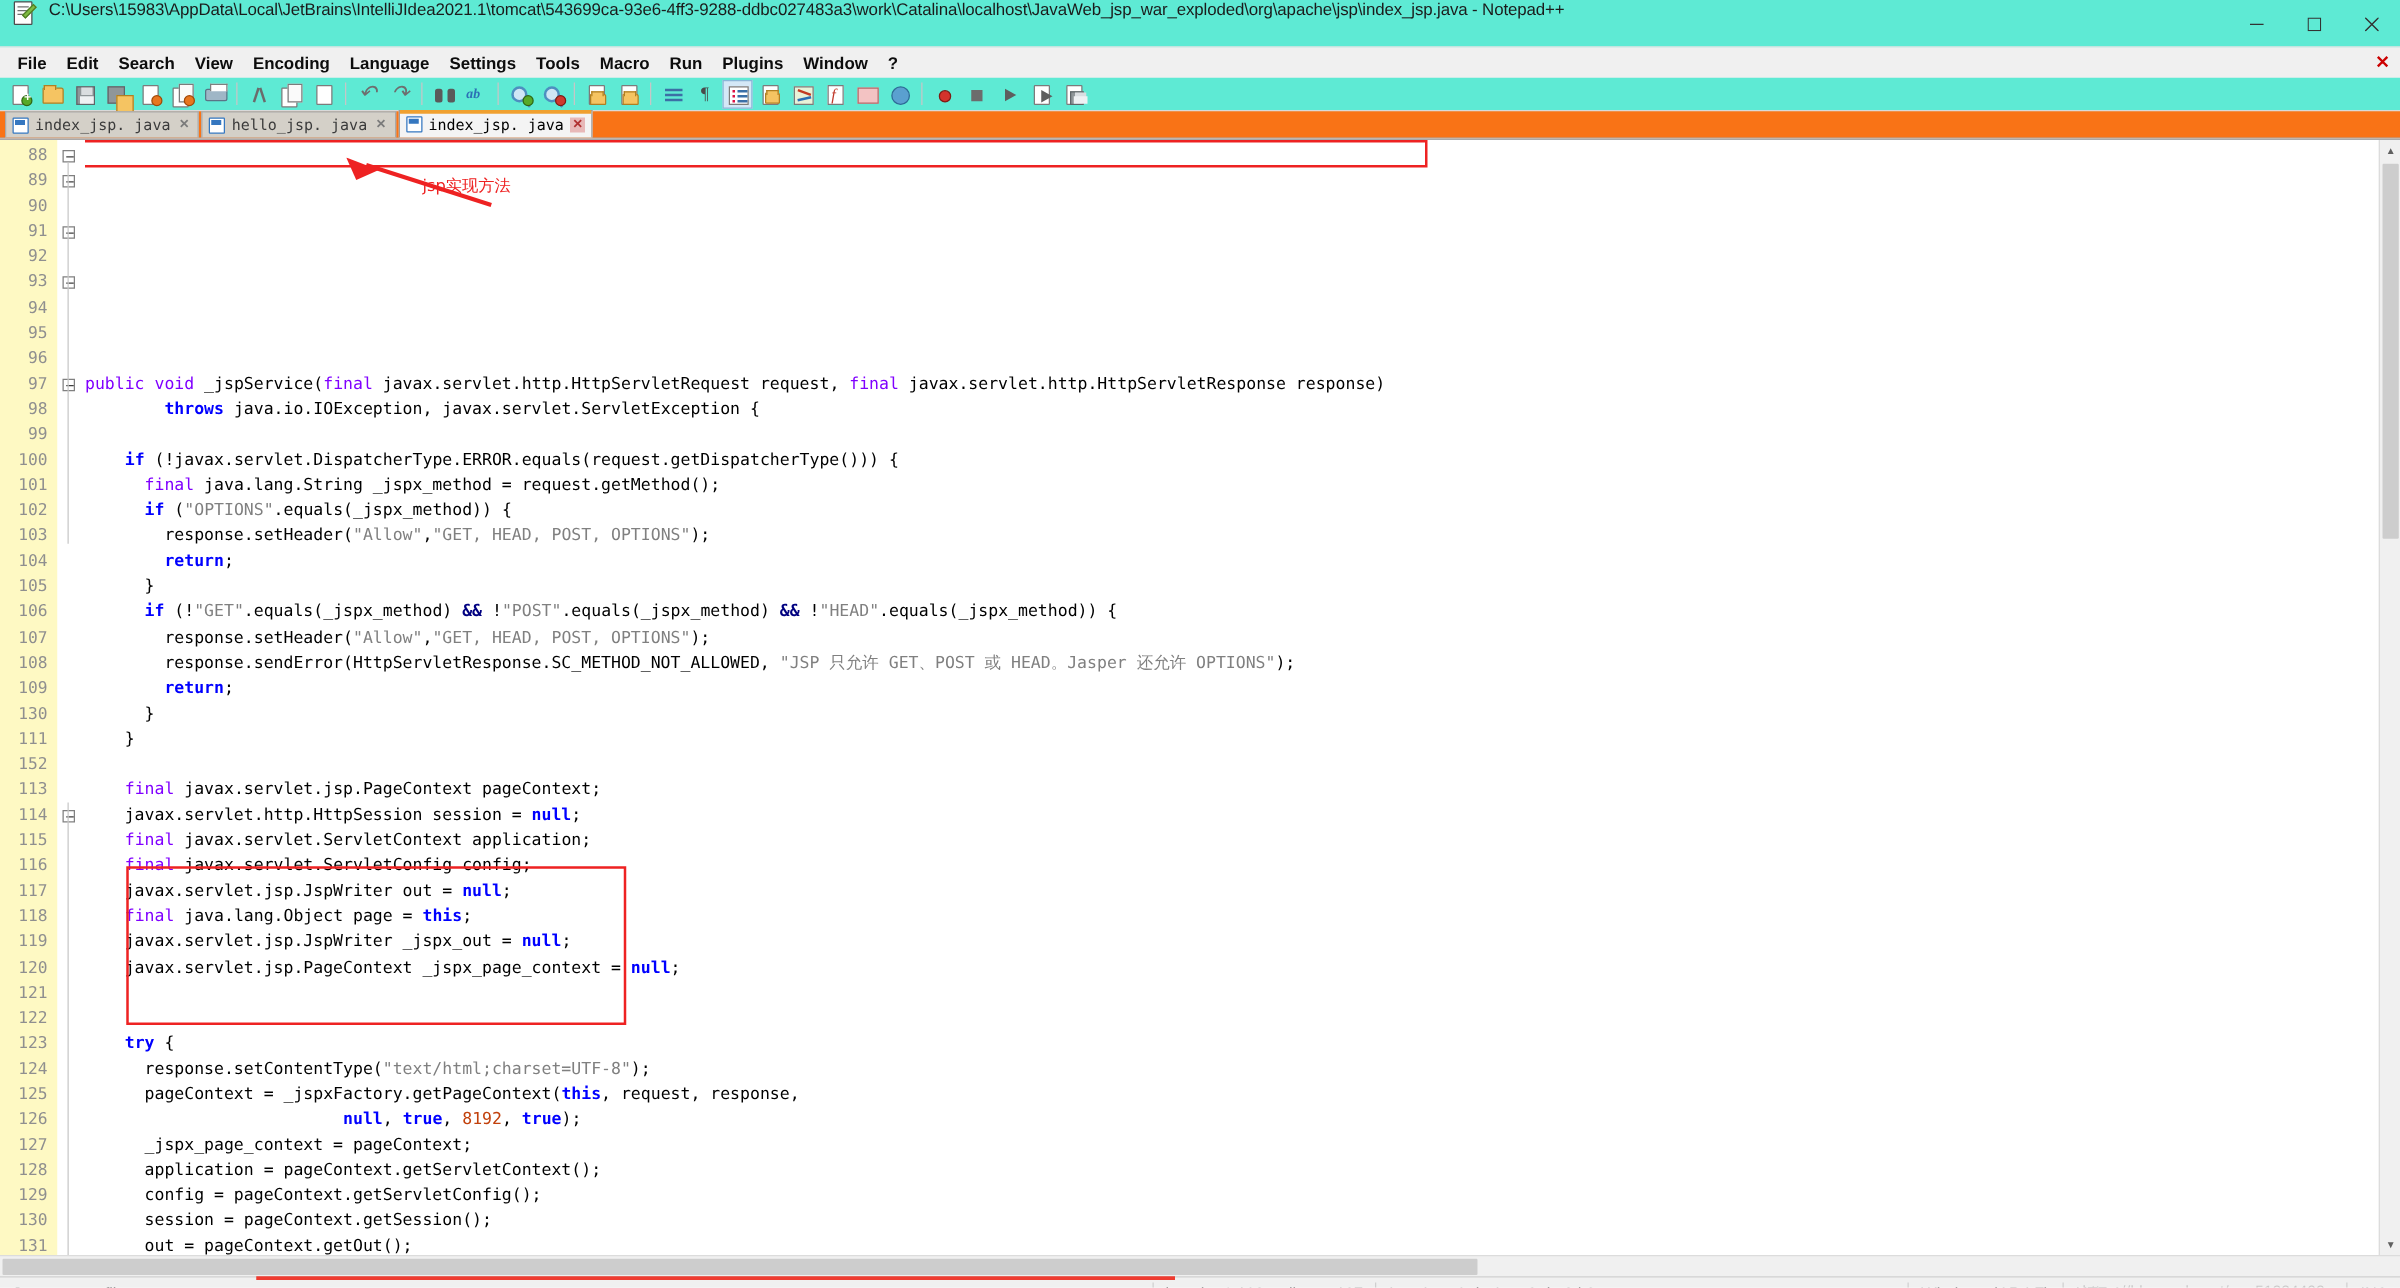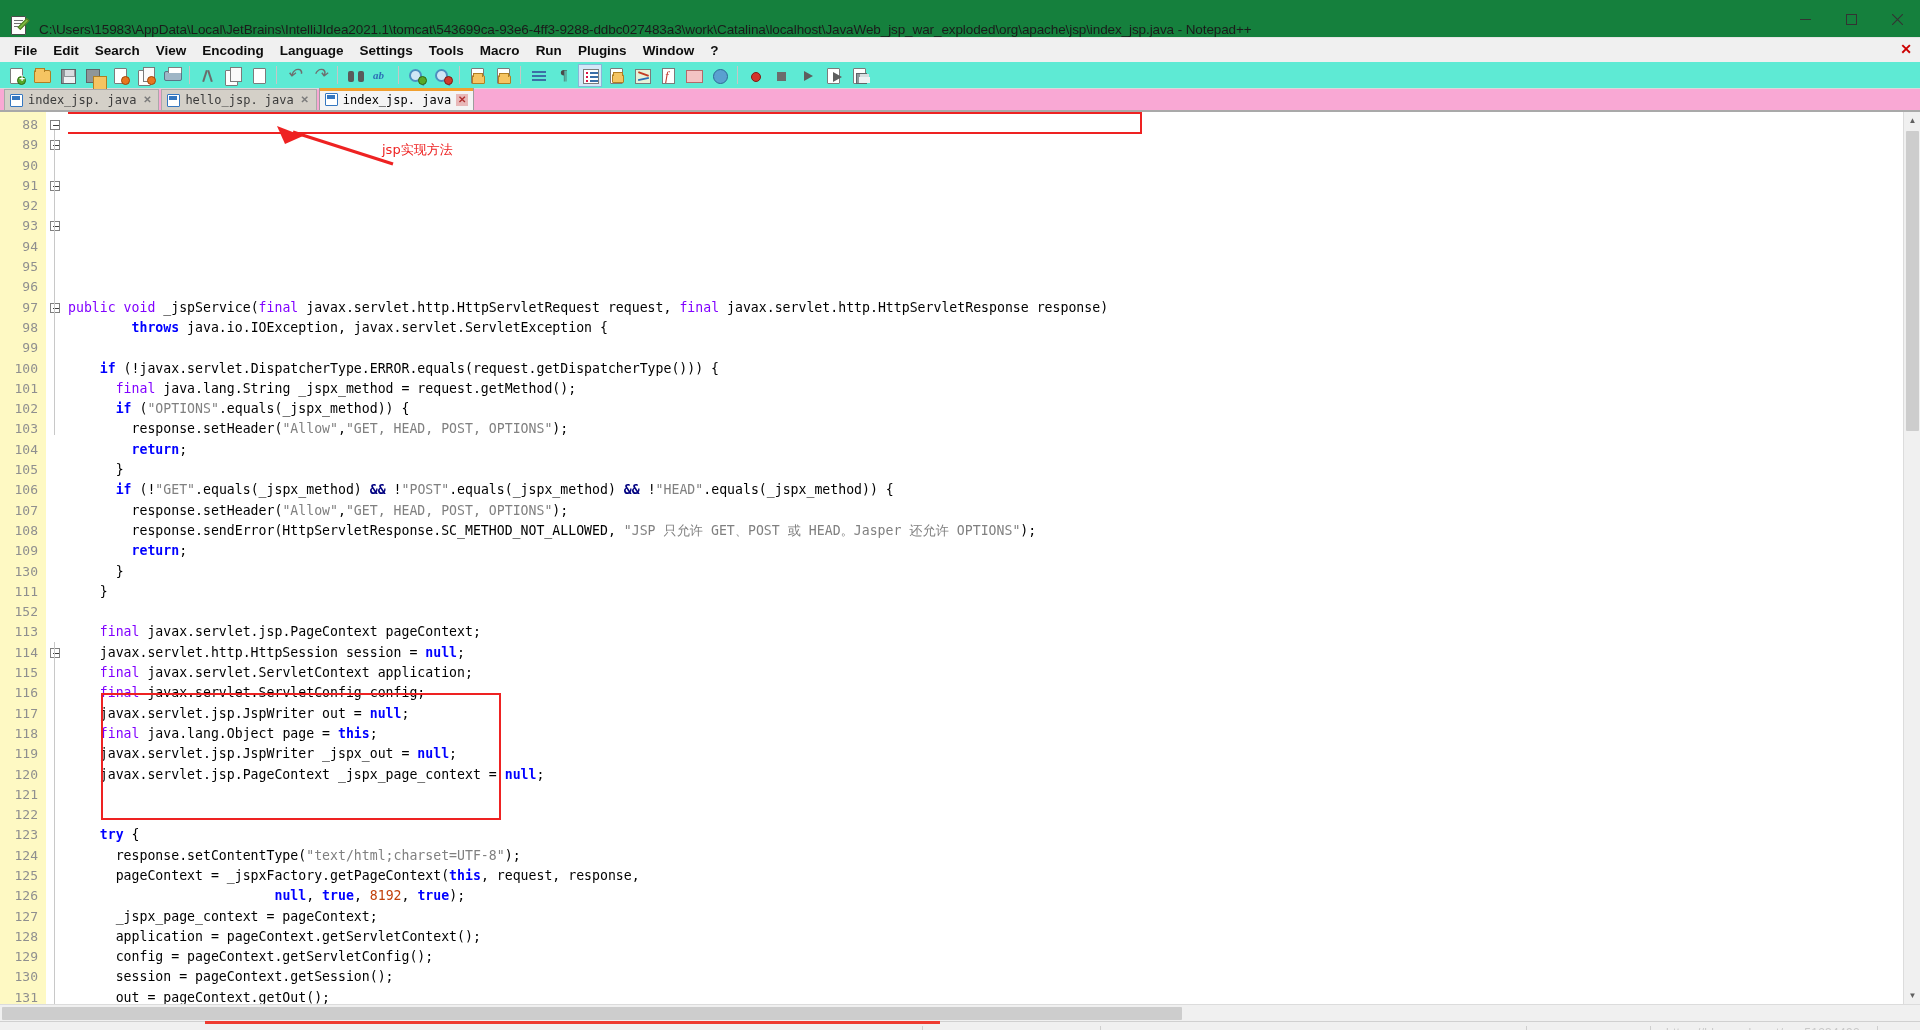--- a/index.html
+++ b/index.html
@@ -5,21 +5,21 @@
   * { box-sizing: border-box; margin:0; padding:0; }
   html,body { width:1920px; height:1030px; overflow:hidden; }
   body {
     font-family: "Liberation Sans", sans-serif;
     background:#f0f0f0;
     -webkit-font-smoothing: antialiased;
   }
 
   
   .titlebar{
-    height:38px; background:#15803d; display:flex; align-items:flex-end;
+    height:38px; background:#5eead4; display:flex; align-items:flex-start;
     border-bottom:1px solid #e4e4e4; position:relative;
   }
   .tb-icon{ width:22px; height:22px; margin:0 8px 0 9px; position:relative; flex:0 0 auto;}
   .tb-icon .sheet{
     position:absolute; left:2px; top:1px; width:15px; height:19px;
     background:#fdfdfd; border:1.3px solid #4c4c4c; border-radius:1px;
   }
   .tb-icon .lines{ position:absolute; left:5px; top:5px; width:9px; height:1px; background:#6f6f6f;
     box-shadow:0 3px 0 #6f6f6f, 0 6px 0 #6f6f6f;}
   .tb-icon .pencil{
@@ -128,21 +128,21 @@
        background:#d3332b;border:1px solid #7f1b15;}
   .sq-dot{position:absolute;left:7px;top:7px;width:9px;height:9px;background:#6c6c6c;}
   .tri-dot{position:absolute;left:8px;top:6px;width:0;height:0;border-left:9px solid #5e5e5e;
        border-top:5px solid transparent;border-bottom:5px solid transparent;}
   .save-all{position:absolute;left:3px;top:4px;width:14px;height:14px;background:#8f9699;border:1px solid #5e6568;}
   .save-all:after{content:"";position:absolute;left:6px;top:6px;width:12px;height:12px;
        background:#f5c462;border:1px solid #b07f22;}
 
   
   .tabbar{
-    height:22px; background:#f9a8d4; display:flex; align-items:flex-end;
+    height:22px; background:#f97316; display:flex; align-items:flex-end;
     padding-left:4px; border-bottom:1px solid #a9a9a9;
   }
   .tab{
     height:21px; display:flex; align-items:center; gap:5px;
     padding:0 5px 0 5px; margin-right:2px; position:relative;
     background:#d4d0c8; border:1px solid #a9a9a9; border-bottom:none;
     font-family:"DejaVu Sans Mono","Liberation Mono",monospace;
     font-size:12px; color:#3b3b3b; white-space:nowrap;
   }
   .tab.active{
@@ -199,21 +199,21 @@
   .kw{ color:#0000ff; font-weight:bold; }
   .kw2{ color:#8000ff; }
   .str{ color:#808080; }
   .num{ color:#c2410c; }
   .op{ color:#000080; font-weight:bold; }
 
   
   .redbox{ position:absolute; border:2.5px solid #ee2222; pointer-events:none; }
   .redlabel{
     position:absolute; color:#ee2222; font-size:13px;
-    font-family:"DejaVu Sans","Liberation Sans",sans-serif; white-space:nowrap;margin-left:44px;
+    font-family:"DejaVu Sans","Liberation Sans",sans-serif; white-space:nowrap;
   }
   .arrowsvg{ position:absolute; pointer-events:none; }
 
   
   .vscroll{
     position:absolute; right:0; top:0; bottom:0; width:17px; background:#f0f0f0;
     border-left:1px solid #dcdcdc;
   }
   .vscroll .thumb{ position:absolute; left:2px; width:13px; background:#cdcdcd; border-radius:1px;}
   .vscroll .ar{ position:absolute; left:0; width:17px; height:17px; display:flex;

